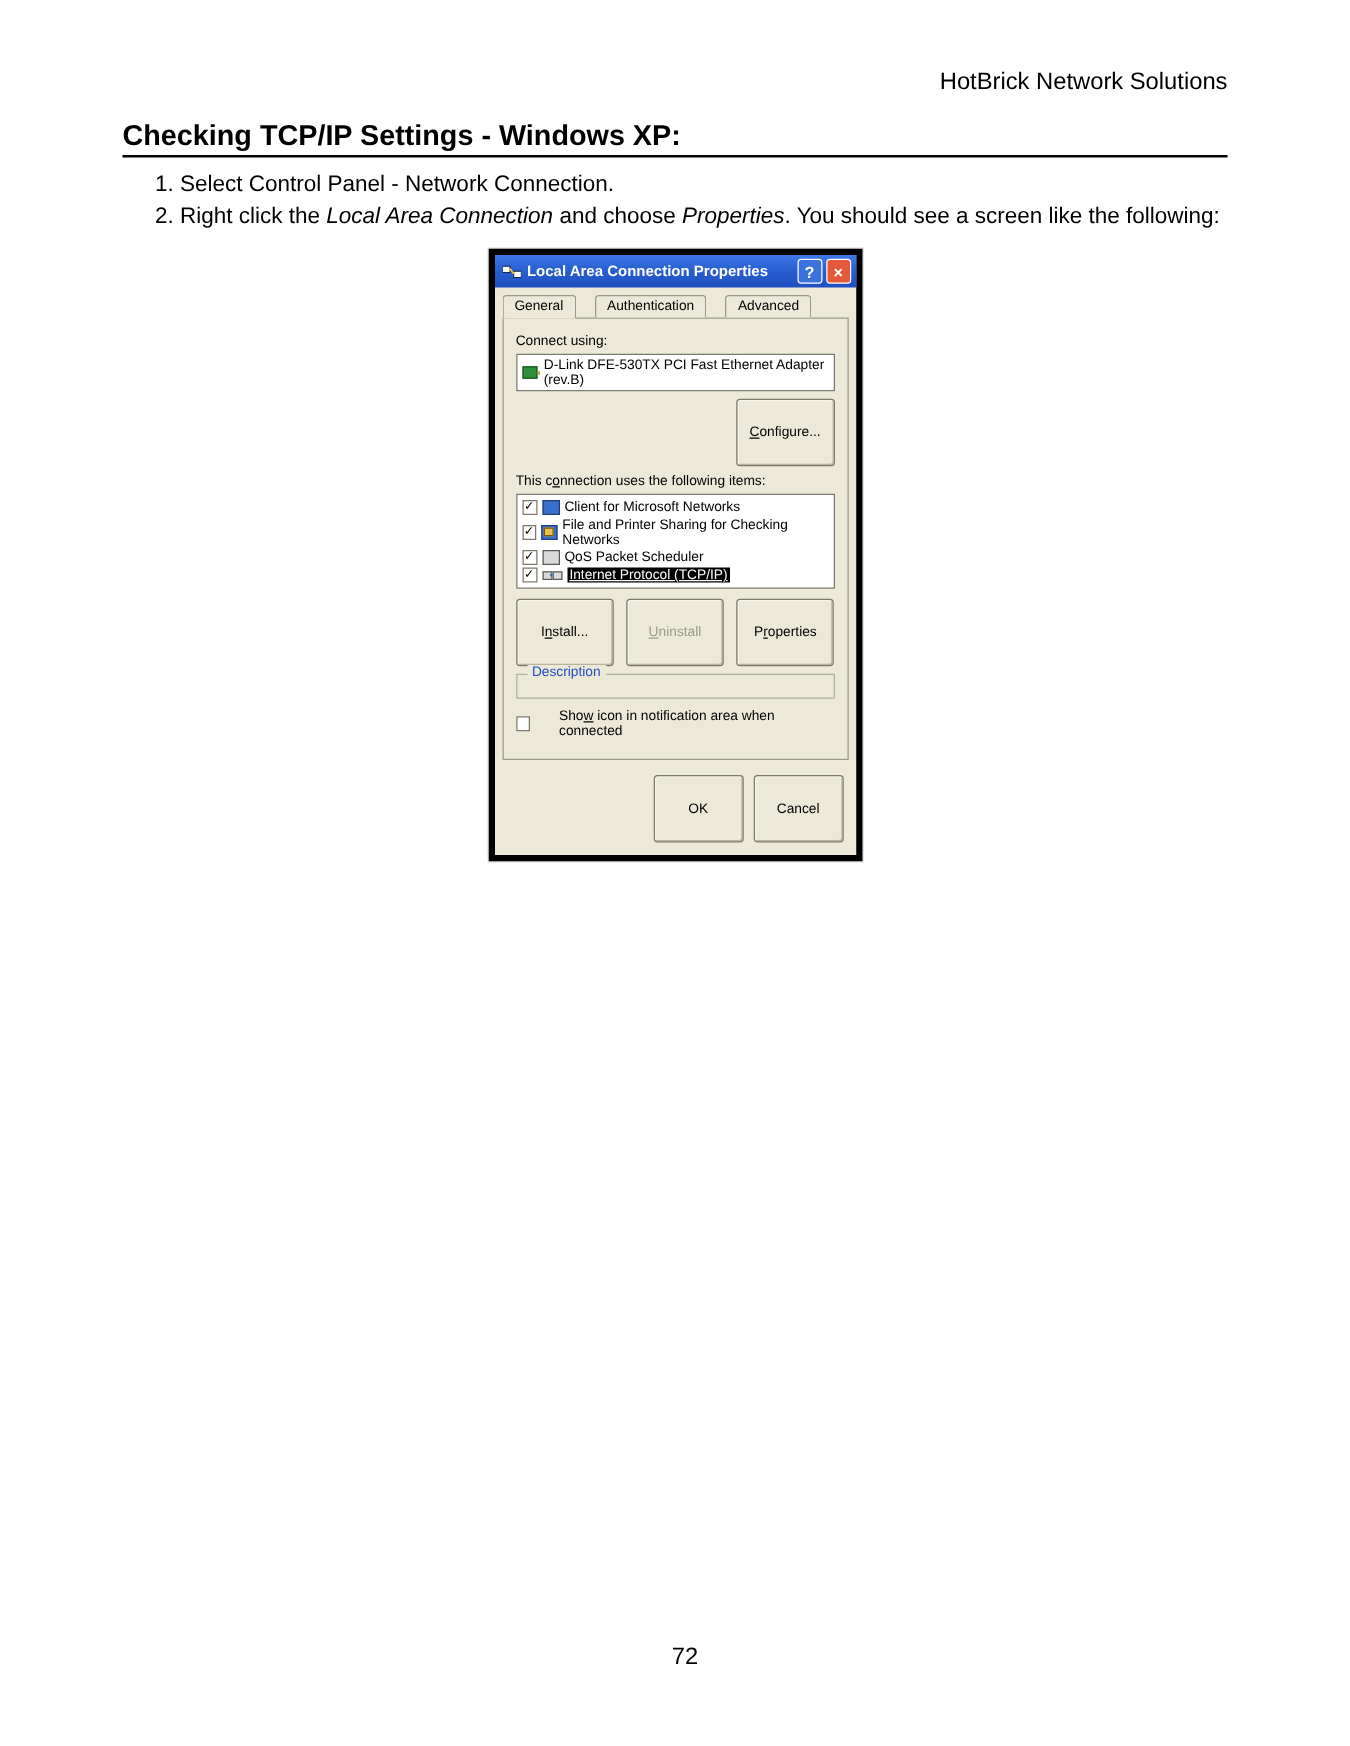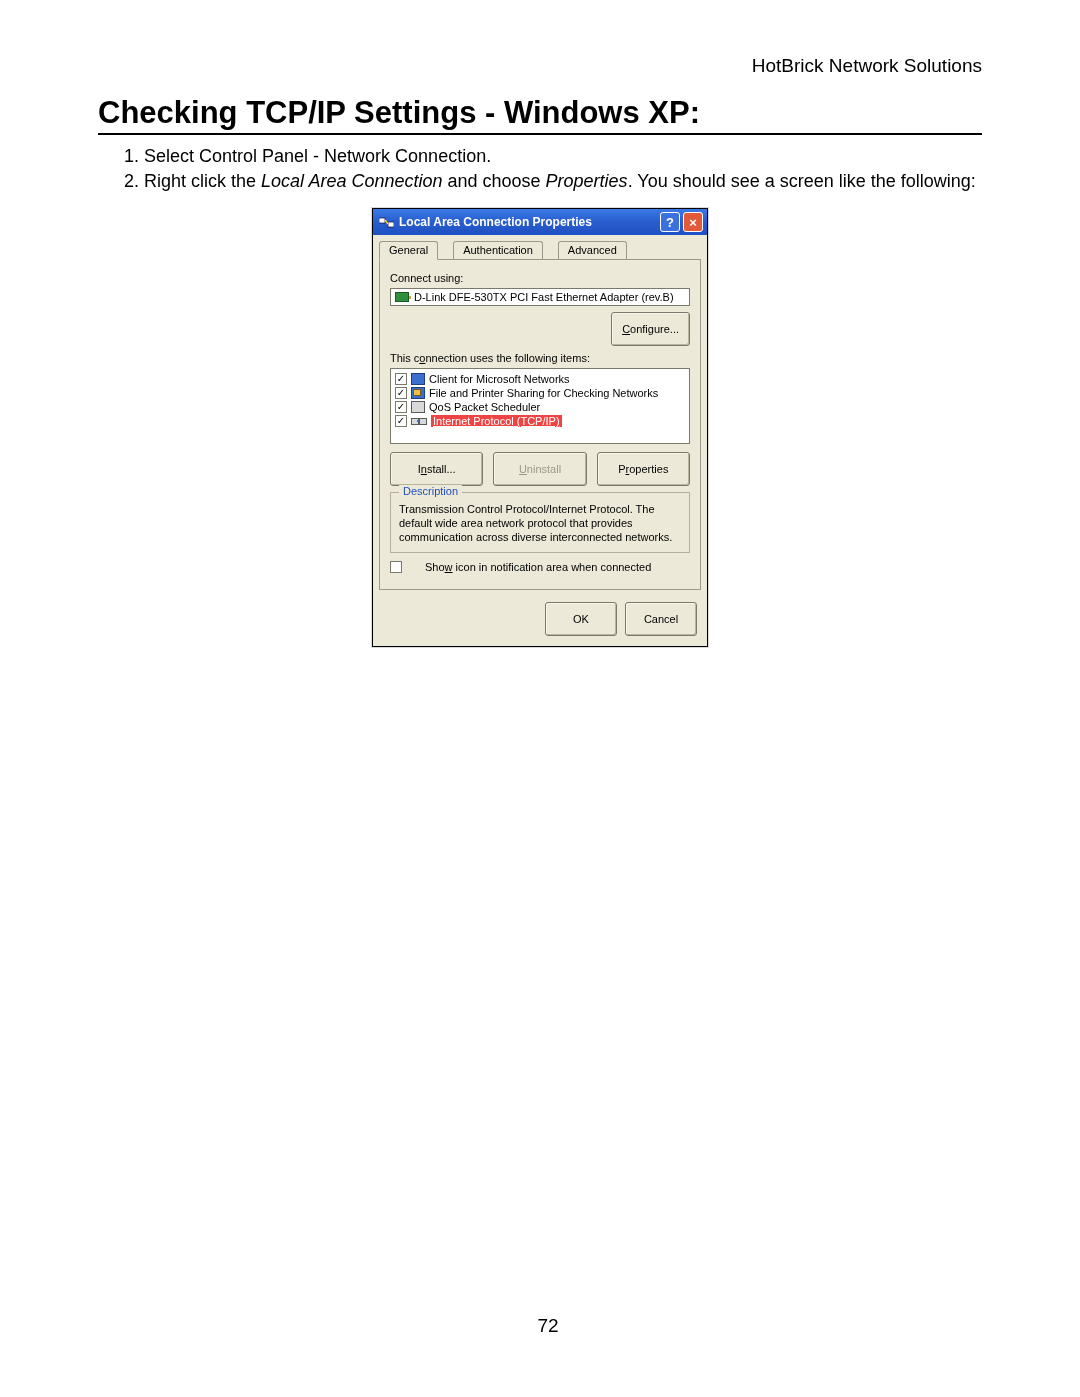--- a/index.html
+++ b/index.html
@@ -14,21 +14,21 @@
   }
   .page {
     padding: 55px 98px 0 98px;
   }
   .header-right {
     text-align: right;
     font-size: 19px;
     margin-bottom: 18px;
   }
   .section-title {
-    font-size: 31px;
+    font-size: 23px;
     font-weight: bold;
     margin: 0 0 2px 0;
   }
   .hr {
     border: none;
     border-top: 2px solid #000;
     margin: 0 0 10px 0;
   }
   ol.instructions {
     margin: 0;
@@ -55,22 +55,22 @@
     bottom: 60px;
     left: 0;
     right: 0;
     text-align: center;
     font-size: 19px;
     padding-left: 16px;
   }
 
   
   .xp-dialog {
-    width: 336px;
-    border: 1px solid #000000;
+    width: 299px;
+    border: 5px solid #000000;
     background: #ece9d8;
     font-family: Tahoma, Arial, sans-serif;
     font-size: 11px;
     box-shadow: 0 0 0 1px #d9d9d9;
   }
   .titlebar {
     display: flex;
     align-items: center;
     height: 26px;
     background: linear-gradient(to bottom, #3b79e6 0%, #2a5fd0 45%, #1f4fc0 100%);
@@ -149,21 +149,21 @@
     content: "";
     position: absolute;
     right: -3px; top: 3px;
     width: 2px; height: 3px;
     background: #c9a24a;
   }
   .row-right { display: flex; justify-content: flex-end; margin: 6px 0 6px 0; }
   .xp-btn {
     border: 1px solid #7a7a6a;
     background: #ece9d8;
-    padding: 10px 10px;
+    padding: 20px 10px;
     border-radius: 3px;
     box-shadow: 1px 1px 0 #f7f5ea inset, -1px -1px 0 #b9b59c inset;
     font-family: Tahoma, Arial, sans-serif;
     font-size: 11px;
     min-width: 72px;
     text-align: center;
   }
   .xp-btn.disabled { color: #9a9a8a; }
   .underline-letter { text-decoration: underline; }
   .items-list {
@@ -173,21 +173,21 @@
     height: 76px;
     overflow: hidden;
   }
   .item-row {
     display: flex;
     align-items: center;
     gap: 4px;
     padding: 1px 2px;
   }
   .item-row.selected .item-text {
-    background: #ef4444;
+    background: #000000;
     color: #fff;
     text-decoration: underline;
     padding: 0 2px;
   }
   .chk {
     width: 12px; height: 12px;
     border: 1px solid #7a7a6a;
     background: #fff;
     display: inline-flex;
     align-items: center;
@@ -331,21 +331,20 @@
         </div>
 
         <div class="btn-row">
           <div class="xp-btn"><span>I</span><span class="underline-letter">n</span><span>stall...</span></div>
           <div class="xp-btn disabled"><span class="underline-letter">U</span><span>ninstall</span></div>
           <div class="xp-btn"><span>P</span><span class="underline-letter">r</span><span>operties</span></div>
         </div>
 
         <div class="groupbox">
           <div class="legend">Description</div>
-          <div class="desc-text">Transmission Control Protocol/Internet Protocol. The default wide area network protocol that provides communication across diverse interconnected networks.</div>
         </div>
 
         <div class="notif-row">
           <span class="chk"></span>
           <span><span>Sho</span><span class="underline-letter">w</span><span> icon in notification area when connected</span></span>
         </div>
       </div>
 
       <div class="dlg-footer">
         <div class="xp-btn">OK</div>

